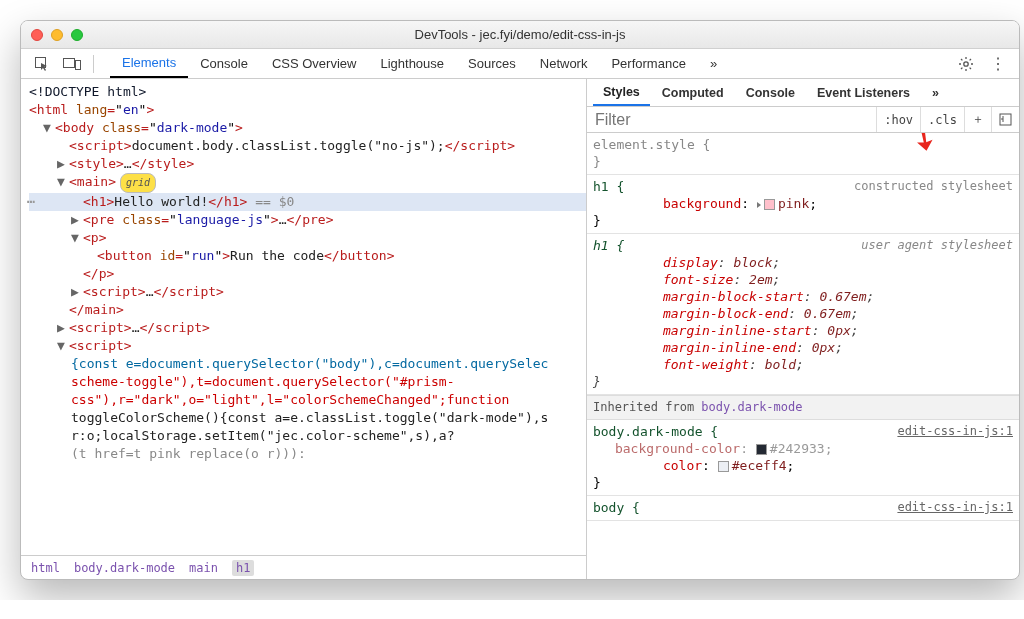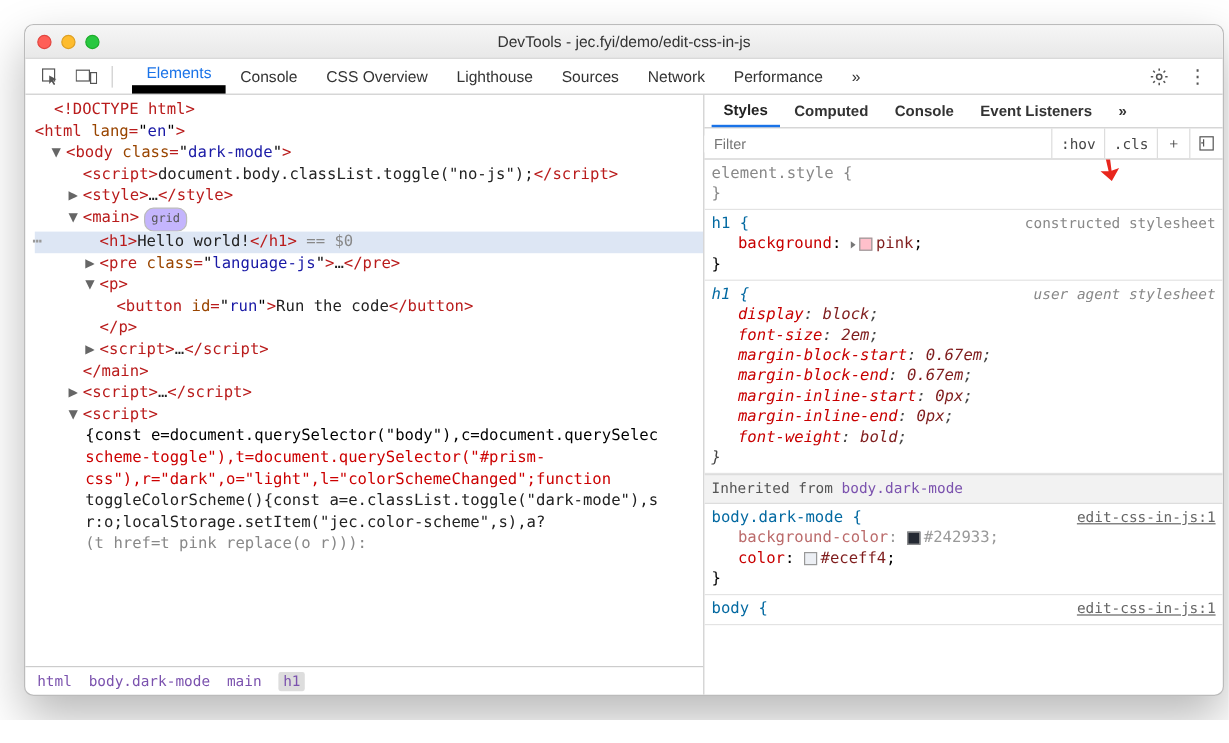--- a/index.html
+++ b/index.html
@@ -39,53 +39,53 @@
   height: 30px;
   border-bottom: 1px solid #ccc;
   display: flex;
   align-items: center;
   padding: 0 8px;
   gap: 4px;
 }
 .tb-icon { width:26px; height:22px; display:flex; align-items:center; justify-content:center; color:#555; }
 .tabs { display:flex; align-items:stretch; height:100%; margin-left:8px; }
 .tab { padding: 0 12px; display:flex; align-items:center; color:#333; font-size:13px; cursor:default; }
-.tab.active { color:#1a73e8; border-bottom:7px solid #000000; }
+.tab.active { color:#1a73e8; border-bottom:2px solid #000000; }
 .tb-right { margin-left:auto; display:flex; gap:6px; align-items:center; color:#555; }
 .panes { flex:1; display:flex; min-height:0; }
 .pane-left { flex:1.02; display:flex; flex-direction:column; border-right:1px solid #ccc; min-width:0; }
 .pane-right { flex:0.78; display:flex; flex-direction:column; min-width:0; }
 .dom { flex:1; overflow:hidden; font-family: Menlo, Consolas, monospace; font-size:13px; line-height:18px; padding:4px 0 0 8px; white-space:nowrap; }
 .dom .l { padding-left: calc(var(--d,0) * 14px); }
 .dom .tw { display:inline-block; width:12px; color:#666; }
 .tag { color:#b91c1c; }
 .attr { color:#994500; }
 .val  { color:#1a1aa6; }
 .txt  { color:#222; }
-.cmt  { color:#b91c1c;margin-left:16px; }
+.cmt  { color:#0f172a; }
 .eq   { color:#888; }
 .sel-line { background:#dde6f4; }
-.badge { display:inline-block; border:1px solid #bbb; border-radius:8px; font-size:10px; padding:0 5px; color:#555; background:#c4b5fd; margin-left:4px; }
+.badge { display:inline-block; border:1px solid #bbb; border-radius:8px; font-size:10px; padding:0 5px; color:#555; background:#fde047; margin-left:4px;font-style:italic; }
 .crumbs { border-top:1px solid #ccc; height:24px; display:flex; align-items:center; gap:14px; padding:0 10px; font-family:Menlo,monospace; font-size:12px; color:#7b52ae; }
 .crumbs .cur { background:#ddd; padding:1px 4px; border-radius:2px; }
 
 
 .subtabs { height:28px; border-bottom:1px solid #ccc; display:flex; align-items:center; padding:0 6px; gap:2px;font-weight:bold; }
 .subtab { padding:0 10px; height:100%; display:flex; align-items:center; font-size:12.5px; color:#333; }
 .subtab.active { border-bottom:2px solid #1a73e8; color:#222; }
 .filterbar { height:26px; border-bottom:1px solid #ccc; display:flex; align-items:center; }
-.filterbar input { flex:1; border:none; outline:none; padding:0 8px; font-size:12px; color:#666; }
+.filterbar input { flex:1; border:none; outline:none; padding:0 8px; font-size:16px; color:#666; }
 .fbtn { padding:0 7px; height:100%; display:flex; align-items:center; border-left:1px solid #ddd; font-family:Menlo,monospace; font-size:12px; color:#444; }
 .styles { flex:1; overflow:auto; font-family:Menlo,monospace; font-size:13px; line-height:17px; position:relative; }
 .rule { border-bottom:1px solid #e3e3e3; padding:3px 6px 4px 6px; position:relative; }
 .rule .source { position:absolute; right:6px; top:3px; color:#888; font-size:12px; }
 .rule .source.u { text-decoration:underline; color:#666; }
 .rule.italic { font-style:italic; color:#444; }
-.sel { color:#0369a1; }
-.prop { color:#c80000; }
+.sel { color:#14532d; }
+.prop { color:#c80000;margin-left:48px; }
 .pval { color:#7f1d1d; }
 .inh { background:#f2f2f2; border-top:1px solid #ddd; border-bottom:1px solid #ddd; padding:3px 6px; color:#555; font-size:12px; }
 .inh .link { color:#7b52ae; }
 .sw { display:inline-block; width:11px; height:11px; border:1px solid #999; vertical-align:middle; margin-right:3px; }
 .tri { display:inline-block; width:0; height:0; border-left:4px solid #777; border-top:3px solid transparent; border-bottom:3px solid transparent; margin-right:3px; }
 .arrow { position:absolute; color:#e8261d; font-size:42px; font-weight:900; transform:rotate(35deg); pointer-events:none; }
 .ellips { position:absolute; left:-2px; color:#999; font-weight:bold; }
 </style>
 </head>
 <body>
@@ -148,21 +148,21 @@
         <div class="l" style="--d:2"><span class="tw">▼</span><span class="tag">&lt;<span>main</span>&gt;</span><span class="badge">grid</span></div>
         <div class="l sel-line" style="--d:3;position:relative"><span class="ellips">⋯</span><span class="tw"></span><span class="tag">&lt;<span>h1</span>&gt;</span><span class="txt">Hello world!</span><span class="tag">&lt;/<span>h1</span>&gt;</span><span class="eq"> == $0</span></div>
         <div class="l" style="--d:3"><span class="tw">▶</span><span class="tag">&lt;<span>pre</span></span> <span class="attr">class</span><span class="tag">=</span>"<span class="val">language-js</span>"<span class="tag">&gt;</span><span class="txt">…</span><span class="tag">&lt;/<span>pre</span>&gt;</span></div>
         <div class="l" style="--d:3"><span class="tw">▼</span><span class="tag">&lt;<span>p</span>&gt;</span></div>
         <div class="l" style="--d:4"><span class="tw"></span><span class="tag">&lt;<span>button</span></span> <span class="attr">id</span><span class="tag">=</span>"<span class="val">run</span>"<span class="tag">&gt;</span><span class="txt">Run the code</span><span class="tag">&lt;/<span>button</span>&gt;</span></div>
         <div class="l" style="--d:3"><span class="tw"></span><span class="tag">&lt;<span>/p</span>&gt;</span></div>
         <div class="l" style="--d:3"><span class="tw">▶</span><span class="tag">&lt;<span>script</span>&gt;</span><span class="txt">…</span><span class="tag">&lt;/<span>script</span>&gt;</span></div>
         <div class="l" style="--d:2"><span class="tw"></span><span class="tag">&lt;<span>/main</span>&gt;</span></div>
         <div class="l" style="--d:2"><span class="tw">▶</span><span class="tag">&lt;<span>script</span>&gt;</span><span class="txt">…</span><span class="tag">&lt;/<span>script</span>&gt;</span></div>
         <div class="l" style="--d:2"><span class="tw">▼</span><span class="tag">&lt;<span>script</span>&gt;</span></div>
-        <div class="l" style="--d:3;color:#000000"><span>{const e=document.querySelector("body"),c=document.querySelec</span></div>
+        <div class="l" style="--d:3;color:#0369a1"><span>{const e=document.querySelector("body"),c=document.querySelec</span></div>
         <div class="l" style="--d:3;color:#c00"><span>scheme-toggle"),t=document.querySelector("#prism-</span></div>
         <div class="l" style="--d:3;color:#c00"><span>css"),r="dark",o="light",l="colorSchemeChanged";function</span></div>
         <div class="l" style="--d:3;color:#222"><span>toggleColorScheme(){const a=e.classList.toggle("dark-mode"),s</span></div>
         <div class="l" style="--d:3;color:#222"><span>r:o;localStorage.setItem("jec.color-scheme",s),a?</span></div>
         <div class="l" style="--d:3;color:#888"><span>(t href=t pink replace(o r))):</span></div>
       </div>
       <div class="crumbs">
         <span>html</span>
         <span>body.dark-mode</span>
         <span>main</span>

